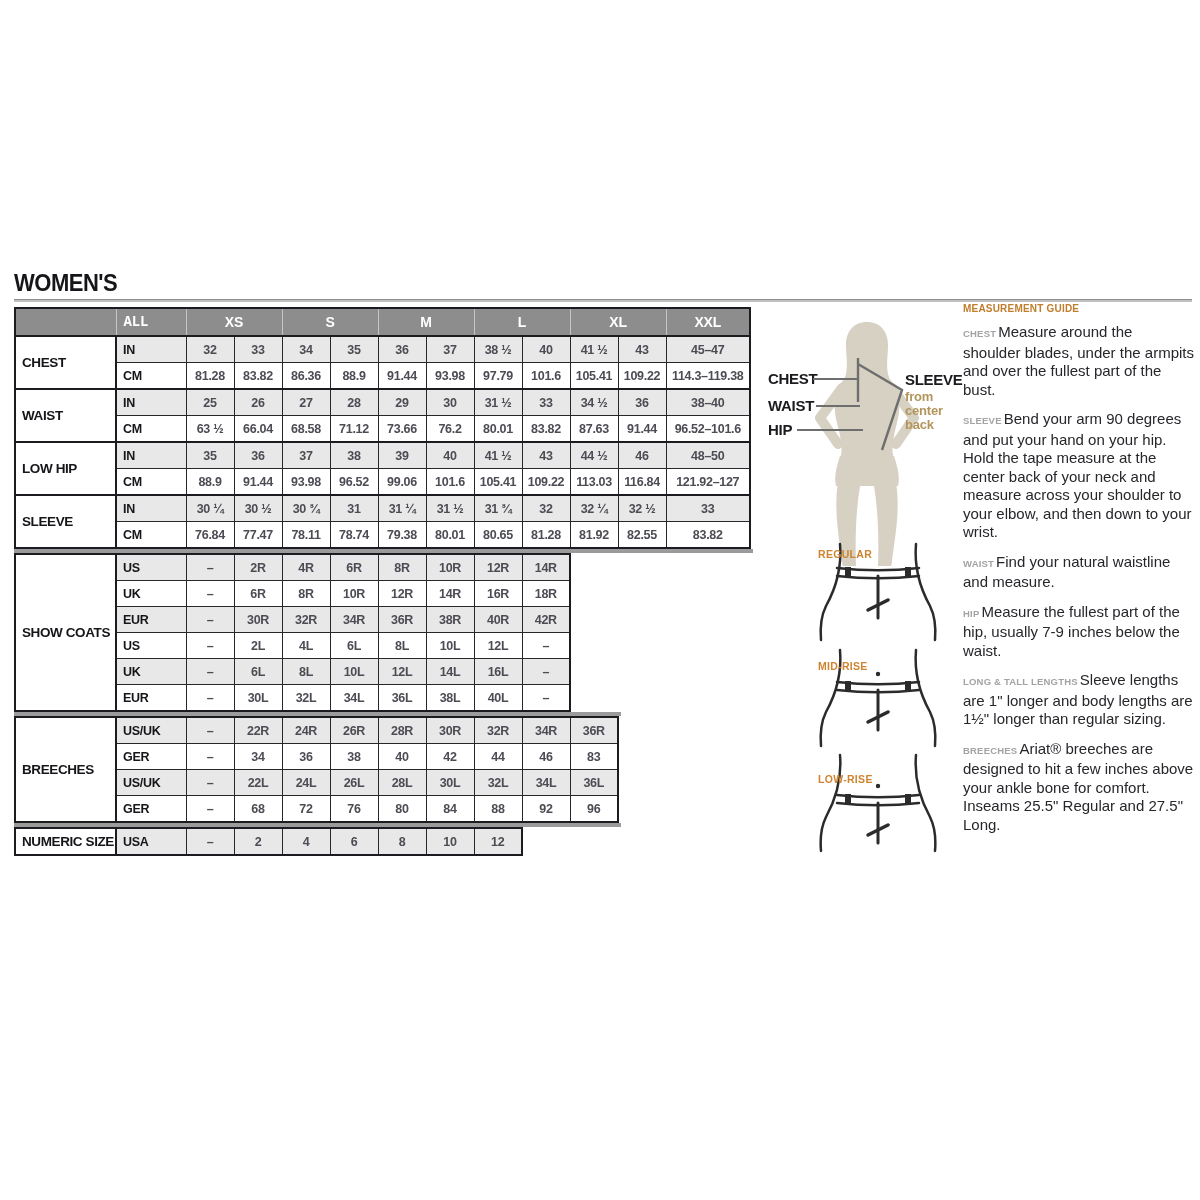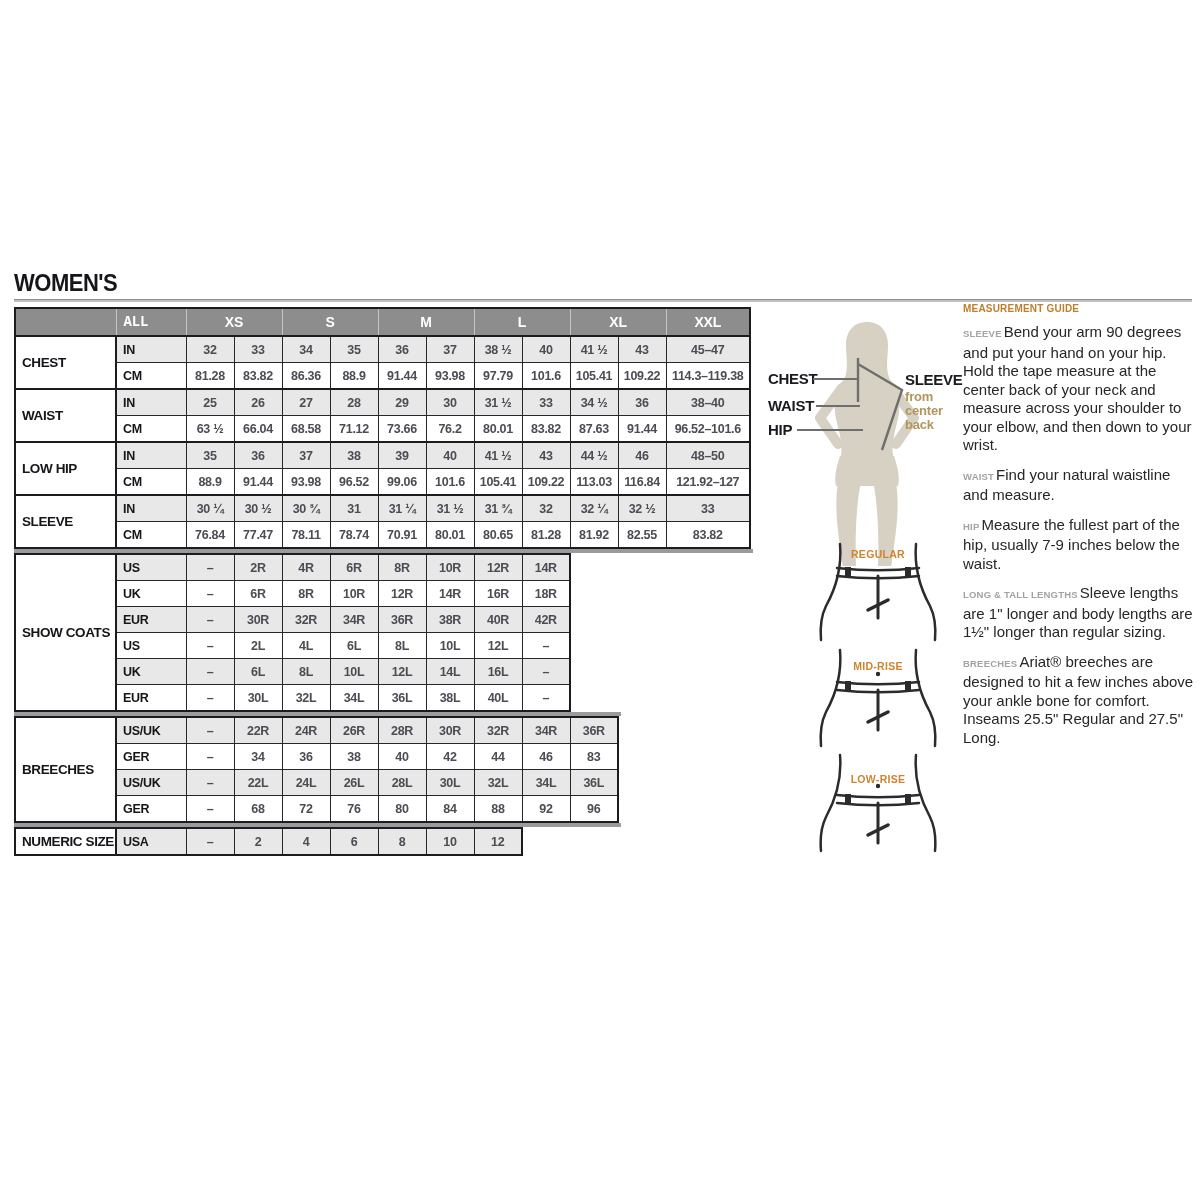--- a/index.html
+++ b/index.html
@@ -30,21 +30,21 @@
   .tsep{background:#9b9b9b;height:4px;}
 
   
   .fig-label{position:absolute;font-size:15px;font-weight:bold;color:#1a1a1f;letter-spacing:-0.3px;}
   .fig-line{position:absolute;height:2px;background:#6e6e6e;}
   .sleeve-sub{position:absolute;left:905px;top:390px;width:52px;font-size:13px;line-height:14px;
               font-weight:bold;color:#b2955c;letter-spacing:-0.2px;}
 
   
   .sketch{position:absolute;width:120px;height:100px;}
-  .sketch-label{position:absolute;left:0;width:120px;text-align:center;font-size:10.5px;
+  .sketch-label{position:absolute;left:0;width:120px;text-align:left;font-size:10.5px;
                 font-weight:bold;color:#cf8430;letter-spacing:0.3px;}
 
   
   .guide{position:absolute;left:963px;top:303px;width:231px;}
   .guide-title{font-size:10px;font-weight:bold;color:#c07e2c;letter-spacing:0.2px;margin-bottom:9px;}
   .guide-entry{margin-bottom:11px;font-size:15px;line-height:18.5px;color:#26262b;}
   .guide-entry .term{font-size:9.5px;font-weight:bold;color:#a3a3a3;letter-spacing:0.2px;margin-right:2px;}
   .guide-entry .gtext{font-weight:normal;}
 </style>
 </head>
@@ -184,21 +184,21 @@
           <td class="shade gt">32 ¼</td>
           <td class="shade gt">32 ½</td>
           <td class="shade gt">33</td>
         </tr>
         <tr>
           <td class="unit">CM</td>
           <td>76.84</td>
           <td>77.47</td>
           <td>78.11</td>
           <td>78.74</td>
-          <td>70.91</td>
+          <td>79.38</td>
           <td>80.01</td>
           <td>80.65</td>
           <td>81.28</td>
           <td>81.92</td>
           <td>82.55</td>
           <td>83.82</td>
         </tr>
       </tbody>
     </table>
     <div class="tsep" style="width: 739px;"></div>
@@ -466,20 +466,23 @@
       <line x1="90" y1="41" x2="90" y2="52"></line>
     </g>
     <circle cx="60" cy="33" r="2.2" fill="#2b2b2b"></circle>
   </svg>
   <div class="sketch-label" style="top:20px;">LOW-RISE</div>
 </div>
 
 <div class="guide">
   <div class="guide-title">MEASUREMENT GUIDE</div>
   <div class="guide-entry">
+    <span class="term">CHEST</span><span class="gtext">Measure around the shoulder blades, under the armpits and over the fullest part of the bust.</span>
+  </div>
+  <div class="guide-entry">
     <span class="term">SLEEVE</span><span class="gtext">Bend your arm 90 degrees and put your hand on your hip. Hold the tape measure at the center back of your neck and measure across your shoulder to your elbow, and then down to your wrist.</span>
   </div>
   <div class="guide-entry">
     <span class="term">WAIST</span><span class="gtext">Find your natural waistline and measure.</span>
   </div>
   <div class="guide-entry">
     <span class="term">HIP</span><span class="gtext">Measure the fullest part of the hip, usually 7-9 inches below the waist.</span>
   </div>
   <div class="guide-entry">
     <span class="term">LONG &amp; TALL LENGTHS</span><span class="gtext">Sleeve lengths are 1" longer and body lengths are 1½" longer than regular sizing.</span>

